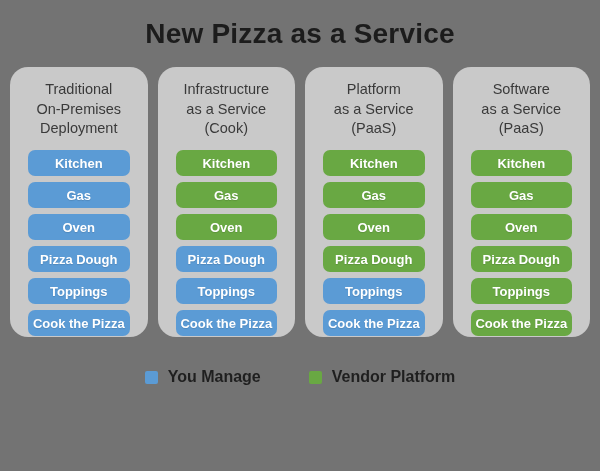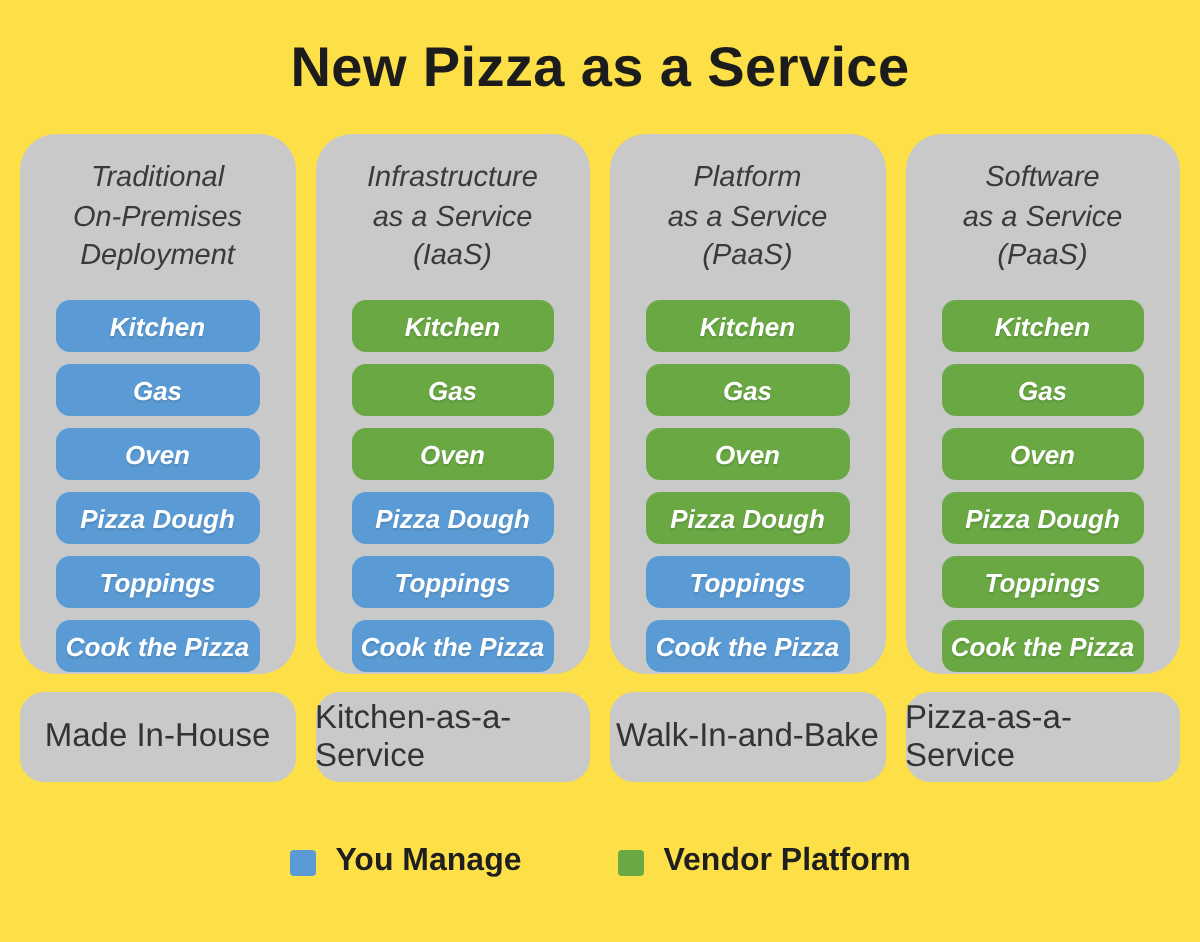--- a/index.html
+++ b/index.html
@@ -1,25 +1,25 @@
 <!DOCTYPE html>
 <html><head>
 <meta charset="utf-8">
 <style>
   * { margin:0; padding:0; box-sizing:border-box; }
   body { background:#ffffff; }
   .page {
-    width:600px; height:471px; background:#fde047; overflow:hidden;
+    width:600px; height:471px; background:#737373; overflow:hidden;
     font-family:"Liberation Sans", sans-serif; position:relative;
   }
   .title {
     text-align:center; padding-top:18px;
     font-size:28px; font-weight:700; color:#1c1c1c; letter-spacing:0.2px;
   }
-  .cols { display:flex; gap:10px; padding:0 10px; margin-top:17px;font-style:italic; }
+  .cols { display:flex; gap:10px; padding:0 10px; margin-top:17px; }
   .col {
     flex:1; background:#c9c9c9; border-radius:18px;
     height:270px; padding:8px 0 0 0;
   }
   .col-header {
     white-space:pre-line; text-align:center;
     font-size:14.5px; line-height:1.36; color:#3a3a3a;
     padding-top:5px; height:66px; margin-bottom:9px;
   }
   .items { display:flex; flex-direction:column; gap:6px; padding:0 18px; }
@@ -59,21 +59,21 @@
         <div class="item" style="background: rgb(91, 155, 213);">Oven</div>
         <div class="item" style="background: rgb(91, 155, 213);">Pizza Dough</div>
         <div class="item" style="background: rgb(91, 155, 213);">Toppings</div>
         <div class="item" style="background: rgb(91, 155, 213);">Cook the Pizza</div>
       </div>
     </div>
 
     <div class="col">
       <div class="col-header">Infrastructure
 as a Service
-(IaaS)</div>
+(Cook)</div>
       <div class="items">
         <div class="item" style="background: rgb(105, 168, 67);">Kitchen</div>
         <div class="item" style="background: rgb(105, 168, 67);">Gas</div>
         <div class="item" style="background: rgb(105, 168, 67);">Oven</div>
         <div class="item" style="background: rgb(91, 155, 213);">Pizza Dough</div>
         <div class="item" style="background: rgb(91, 155, 213);">Toppings</div>
         <div class="item" style="background: rgb(91, 155, 213);">Cook the Pizza</div>
       </div>
     </div>
 
@@ -100,26 +100,20 @@
         <div class="item" style="background: rgb(105, 168, 67);">Gas</div>
         <div class="item" style="background: rgb(105, 168, 67);">Oven</div>
         <div class="item" style="background: rgb(105, 168, 67);">Pizza Dough</div>
         <div class="item" style="background: rgb(105, 168, 67);">Toppings</div>
         <div class="item" style="background: rgb(105, 168, 67);">Cook the Pizza</div>
       </div>
     </div>
 
   </div>
 
-  <div class="footers">
-    <div class="footer-box">Made In-House</div>
-    <div class="footer-box">Kitchen-as-a-Service</div>
-    <div class="footer-box">Walk-In-and-Bake</div>
-    <div class="footer-box">Pizza-as-a-Service</div>
-  </div>
 
   <div class="legend">
     <div class="legend-entry">
       <span class="swatch" style="background: rgb(91, 155, 213);"></span>
       <span class="legend-label">You Manage</span>
     </div>
     <div class="legend-entry">
       <span class="swatch" style="background: rgb(105, 168, 67);"></span>
       <span class="legend-label">Vendor Platform</span>
     </div>

